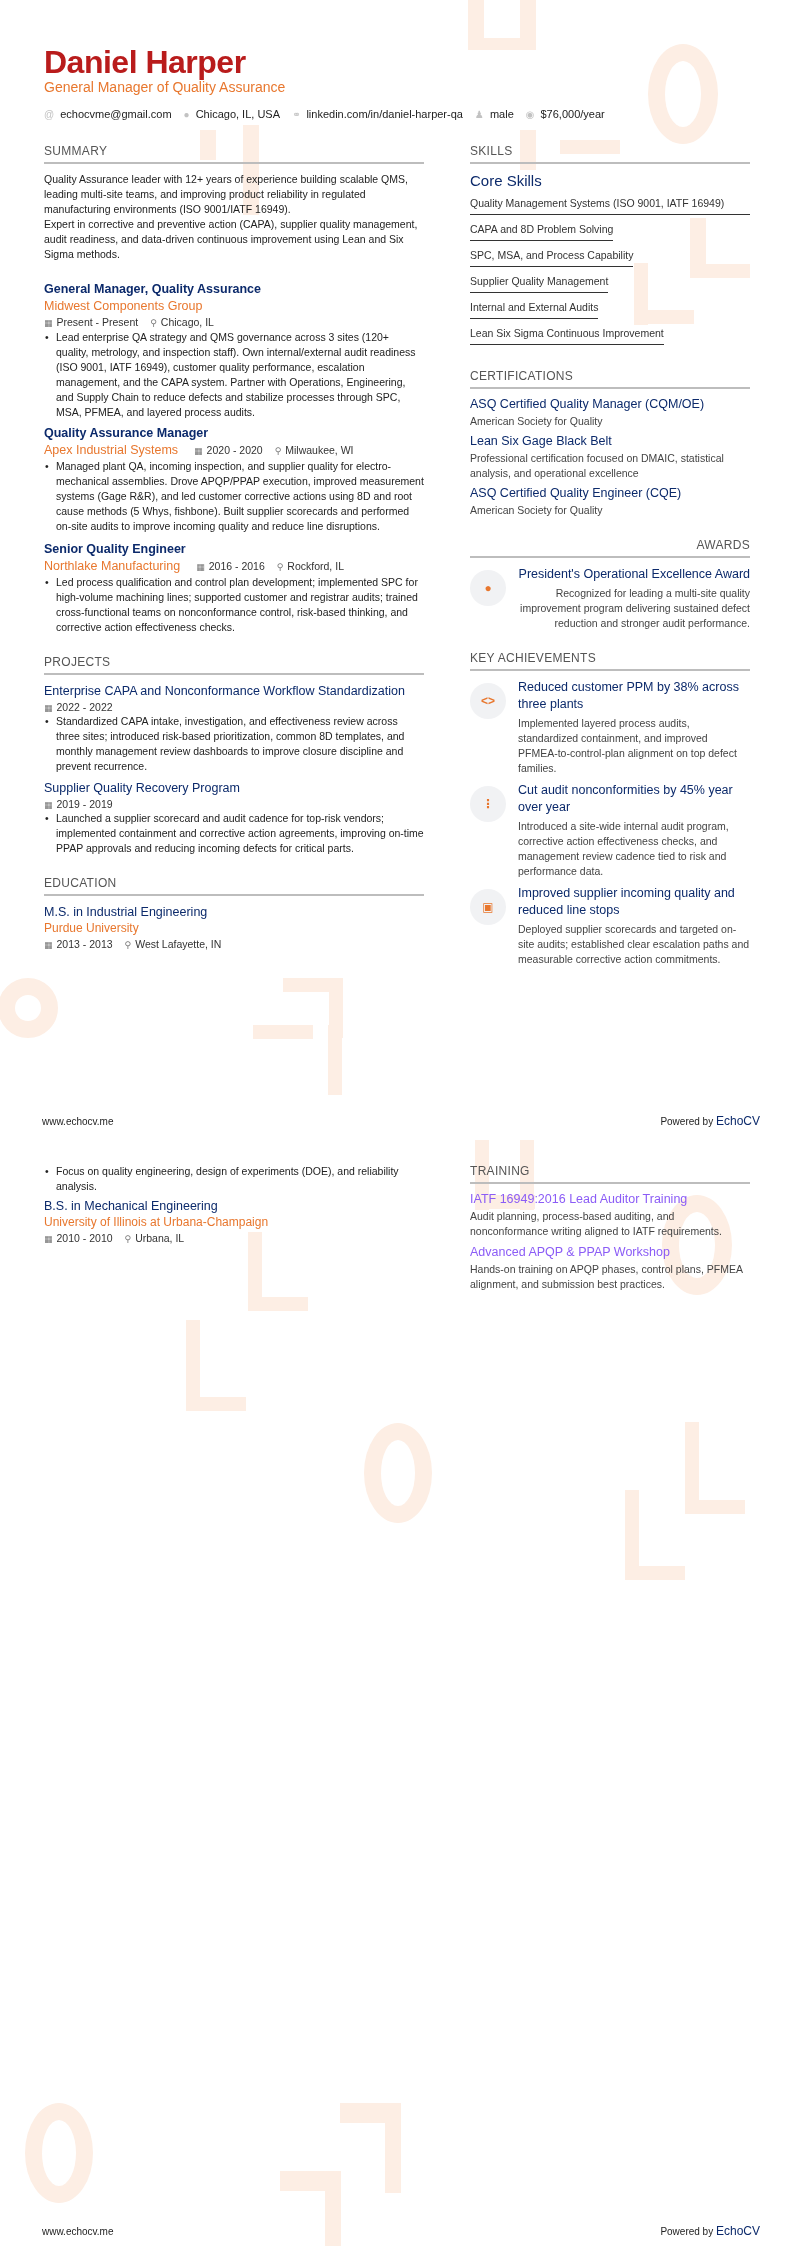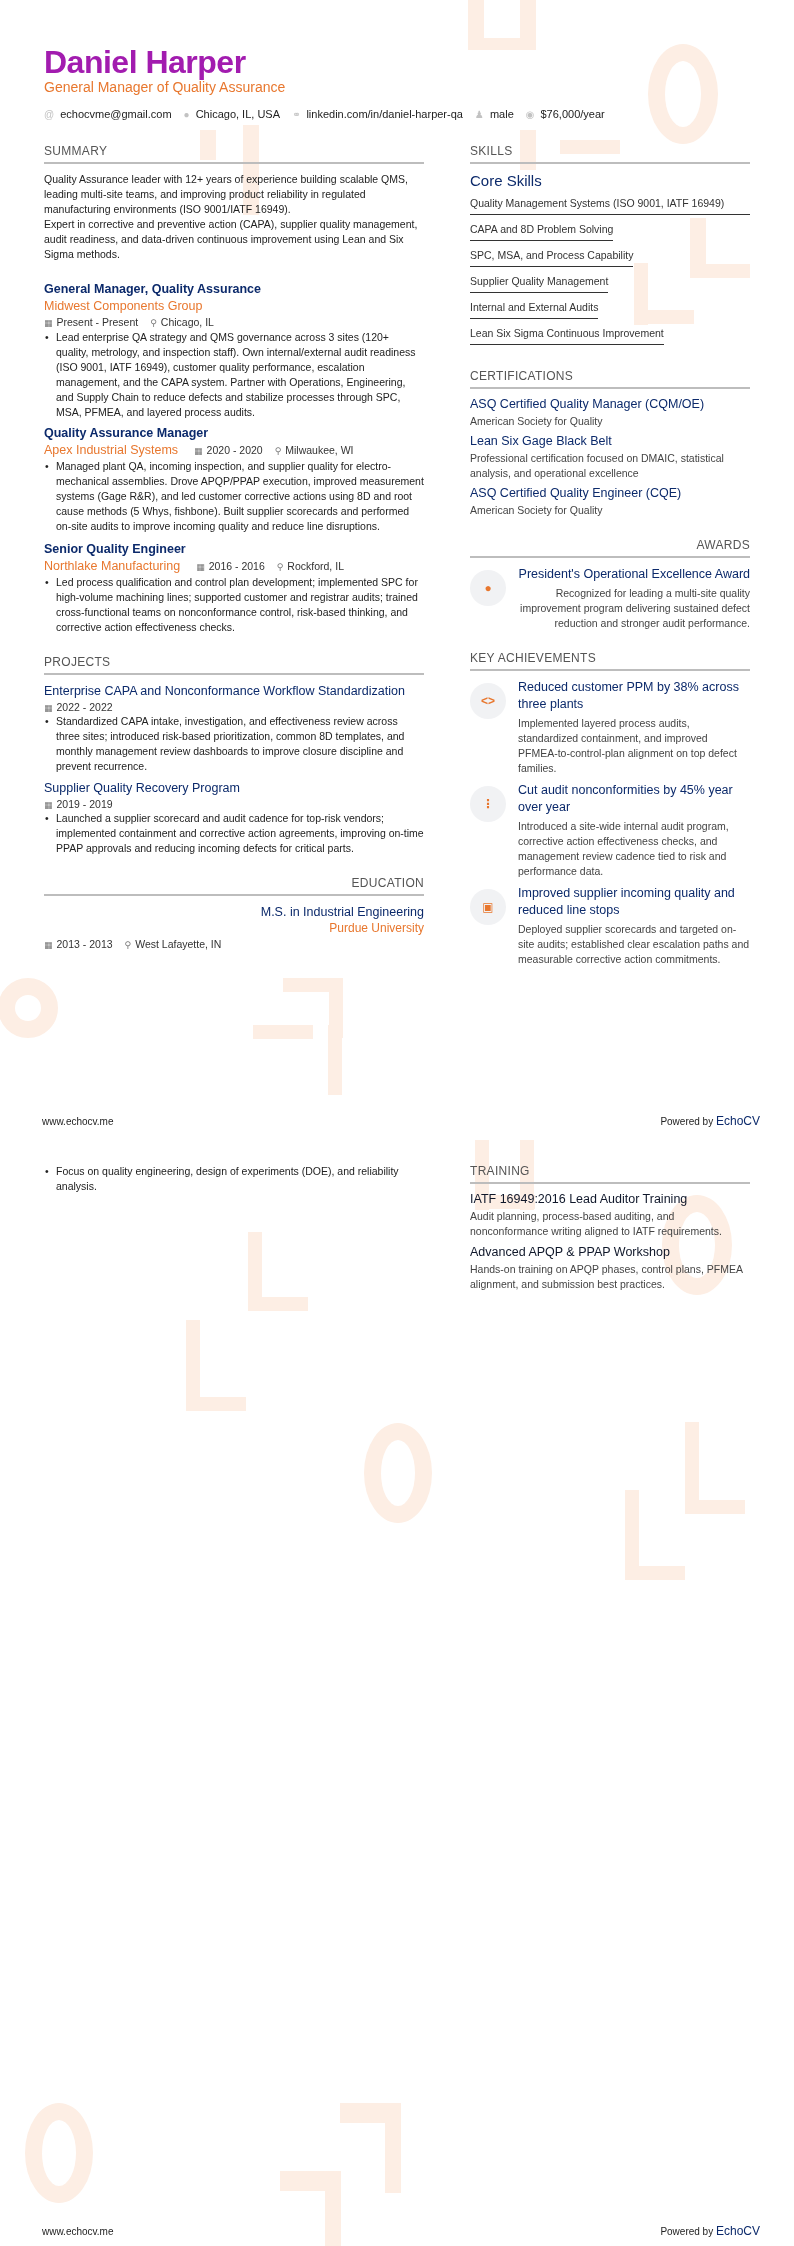--- a/index.html
+++ b/index.html
@@ -1,20 +1,20 @@
 <!DOCTYPE html>
 <html><head>
 <meta charset="utf-8">
 <style>
   * { box-sizing: border-box; margin: 0; padding: 0; }
   body { width: 794px; height: 2246px; background: #ffffff; font-family: "Liberation Sans", "DejaVu Sans", sans-serif; color: #333; position: relative; overflow: hidden; }
   .deco-fill { position: absolute; background: #fdeee4; z-index: 0; }
   .deco-ring { position: absolute; border: 17px solid #fdeee4; border-radius: 50%; z-index: 0; }
 
-  .name { position: absolute; left: 44px; top: 44px; font-size: 32px; font-weight: bold; color: #a21caf; letter-spacing: -0.5px; z-index:1; }
+  .name { position: absolute; left: 44px; top: 44px; font-size: 32px; font-weight: bold; color: #b91c1c; letter-spacing: -0.5px; z-index:1; }
   .title { position: absolute; left: 44px; top: 79px; font-size: 14px; color: #e8772e; z-index:1; }
   .contacts { position: absolute; left: 44px; top: 108px; display: flex; gap: 12px; font-size: 11px; color: #222; z-index:1; align-items: center; }
   .contact { display: flex; align-items: center; gap: 6px; }
   .cicon { color: #c2c2c2; font-size: 10px; }
 
   .col-left { position: absolute; left: 44px; width: 380px; z-index: 1; }
   .col-right { position: absolute; left: 470px; width: 280px; z-index: 1; }
 
   .sec-head { font-size: 12px; color: #555; letter-spacing: 0.3px; padding-bottom: 4px; border-bottom: 2px solid #bdbdbd; margin-bottom: 8px; }
   .para { font-size: 10.5px; line-height: 15px; color: #222; }
@@ -30,21 +30,21 @@
   .core-skills { font-size: 15px; color: #0c2a6b; margin: 2px 0 4px; }
   .skill { font-size: 10.5px; color: #333; line-height: 15px; padding: 3px 0 3px; border-bottom: 1px solid #333; display: inline-block; margin-bottom: 4px; }
   .cert-title { font-size: 12.5px; color: #0c2a6b; margin-top: 5px; }
   .cert-sub { font-size: 10.5px; color: #444; line-height: 15px; margin-top: 3px; }
 
   .ach { display: flex; gap: 12px; margin-top: 6px; }
   .ach-icon { width: 36px; height: 36px; border-radius: 50%; background: #f1f2f4; flex: 0 0 36px; display: flex; align-items: center; justify-content: center; color: #e8772e; font-size: 12px; font-weight: bold; margin-top: 4px; }
   .ach-title { font-size: 12.5px; color: #0c2a6b; line-height: 17px; }
   .ach-desc { font-size: 10.5px; color: #444; line-height: 15px; margin-top: 3px; }
 
-  .train-title { font-size: 12.5px; color: #0f172a; margin-top: 6px; }
+  .train-title { font-size: 12.5px; color: #8b5cf6; margin-top: 6px; }
   .train-desc { font-size: 10.5px; color: #444; line-height: 15px; margin-top: 3px; }
 
   .footer-left { position: absolute; left: 42px; font-size: 10px; color: #222; z-index:1; }
   .footer-right { position: absolute; right: 34px; font-size: 10px; color: #222; z-index:1; }
   .footer-right b { font-weight: normal; font-size: 12px; color: #0c2a6b; }
 </style>
 </head>
 <body>
 
 <div class="deco-fill" style="left:468px;top:0;width:16px;height:48px;"></div>
@@ -163,21 +163,21 @@
     </div>
     <div style="margin-top:4px;">
       <div class="proj-title">Supplier Quality Recovery Program</div>
       <div class="meta" style="margin:1px 0;">
         <span><span class="ic">▦</span><span>2019 - 2019</span></span>
       </div>
       <div class="bullet">Launched a supplier scorecard and audit cadence for top-risk vendors; implemented containment and corrective action agreements, improving on-time PPAP approvals and reducing incoming defects for critical parts.</div>
     </div>
   </section>
 
-  <section style="margin-top:20px;text-align:right;">
+  <section style="margin-top:20px;">
     <div class="sec-head">EDUCATION</div>
     <div>
       <div class="proj-title" style="margin-top:4px;">M.S. in Industrial Engineering</div>
       <div class="company" style="font-size:12px;">Purdue University</div>
       <div class="meta">
         <span><span class="ic">▦</span><span>2013 - 2013</span></span>
         <span><span class="ic">⚲</span><span>West Lafayette, IN</span></span>
       </div>
     </div>
   </section>
@@ -243,20 +243,28 @@
 </div>
 
 <div class="footer-left" style="top:1116px;">www.echocv.me</div>
 <div class="footer-right" style="top:1114px;">
   <span>Powered by</span>
   <b>EchoCV</b>
 </div>
 
 <div class="col-left" style="top:1164px;">
   <div class="bullet">Focus on quality engineering, design of experiments (DOE), and reliability analysis.</div>
+  <div>
+    <div class="proj-title" style="margin-top:4px;">B.S. in Mechanical Engineering</div>
+    <div class="company" style="font-size:12px;">University of Illinois at Urbana-Champaign</div>
+    <div class="meta">
+      <span><span class="ic">▦</span><span>2010 - 2010</span></span>
+      <span><span class="ic">⚲</span><span>Urbana, IL</span></span>
+    </div>
+  </div>
 </div>
 
 <div class="col-right" style="top:1164px;">
   <section>
     <div class="sec-head">TRAINING</div>
     <div class="train-title">IATF 16949:2016 Lead Auditor Training</div>
     <div class="train-desc">Audit planning, process-based auditing, and nonconformance writing aligned to IATF requirements.</div>
     <div class="train-title">Advanced APQP &amp; PPAP Workshop</div>
     <div class="train-desc">Hands-on training on APQP phases, control plans, PFMEA alignment, and submission best practices.</div>
   </section>

